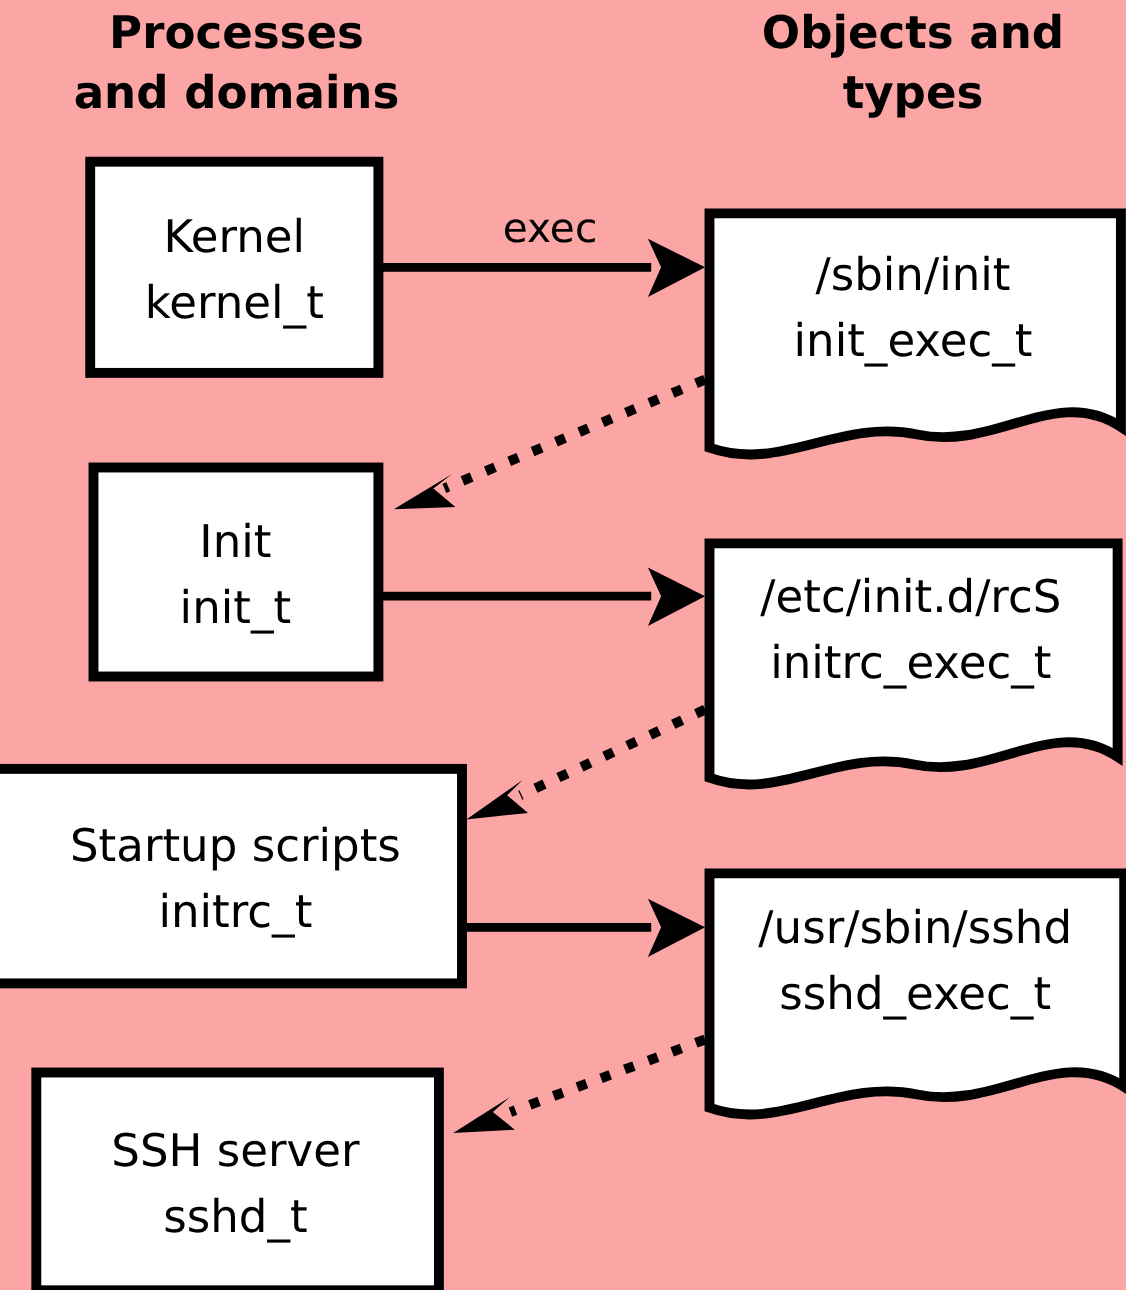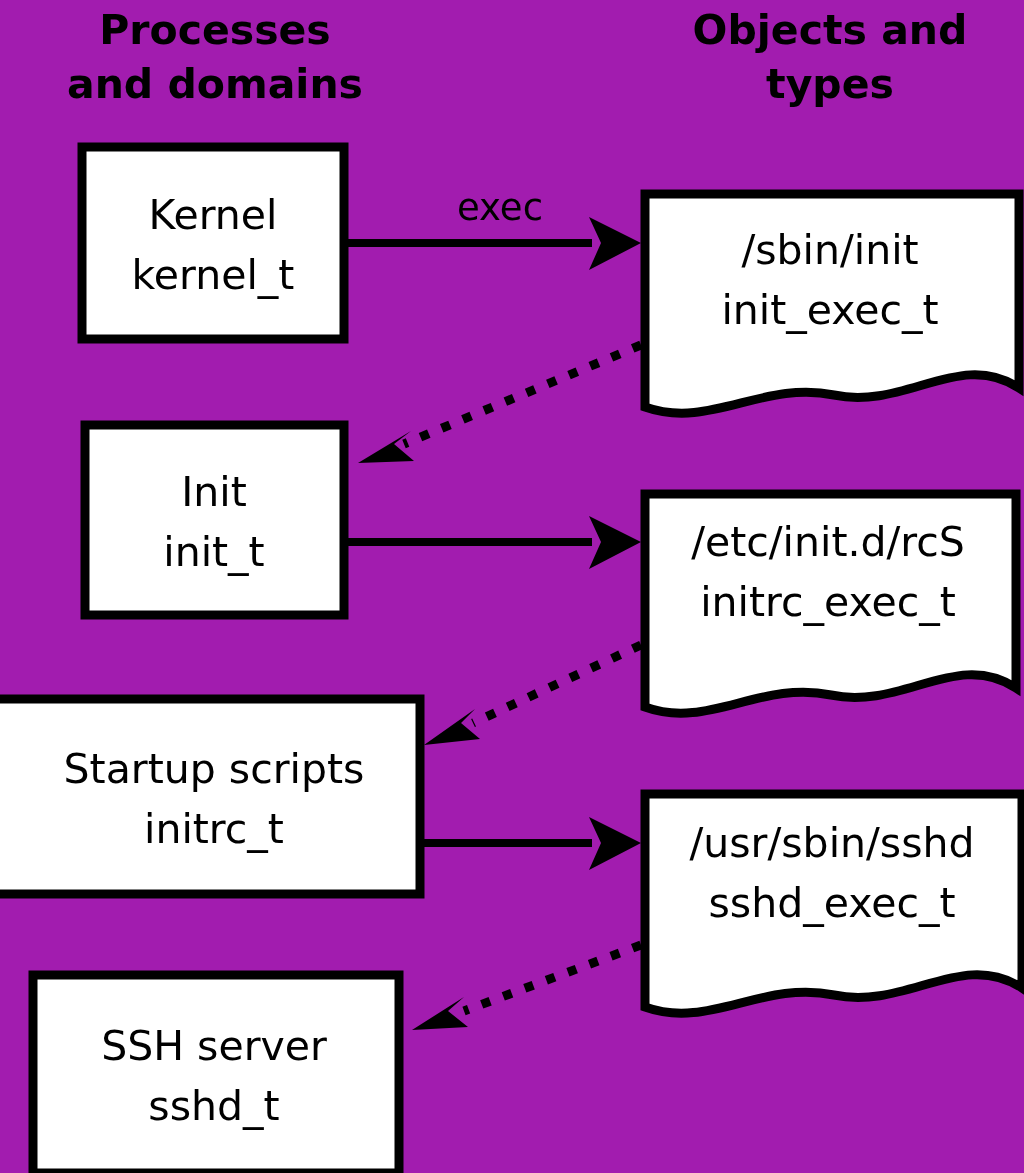--- a/index.html
+++ b/index.html
@@ -7,21 +7,21 @@
     padding: 0;
     background: #ffffff;
   }
   body {
     font-family: "DejaVu Sans", sans-serif;
   }
   #diagram-root {
     position: relative;
     width: 1024px;
     height: 1173px;
-    background: #a21caf;
+    background: #fca5a5;
     overflow: hidden;
   }
   svg#diagram-svg {
     position: absolute;
     top: 0;
     left: 0;
     width: 1024px;
     height: 1173px;
     display: block;
   }

